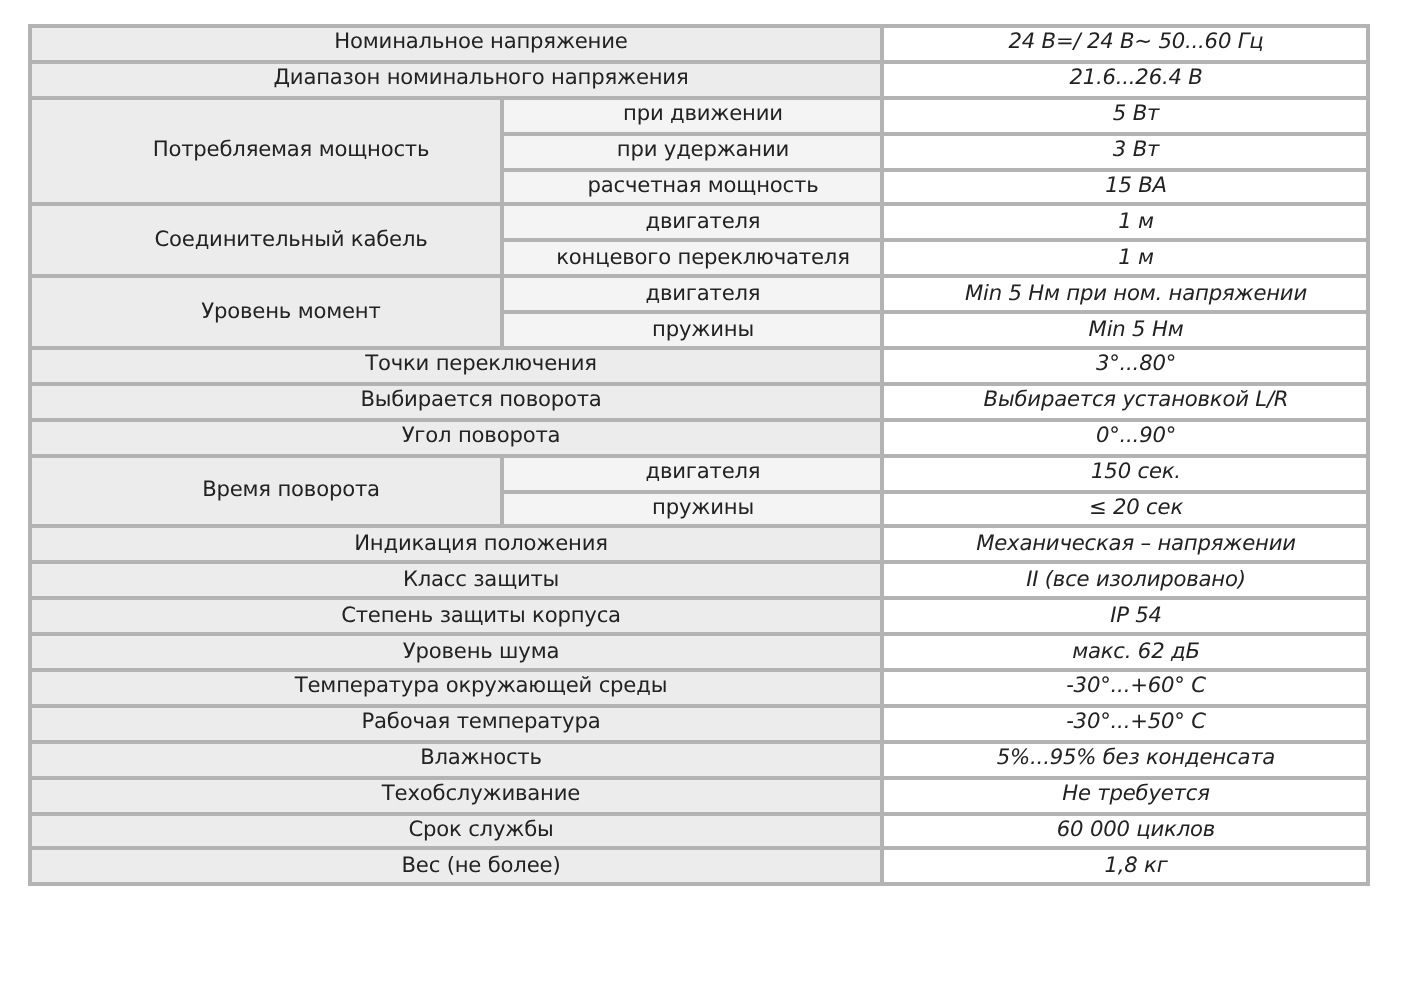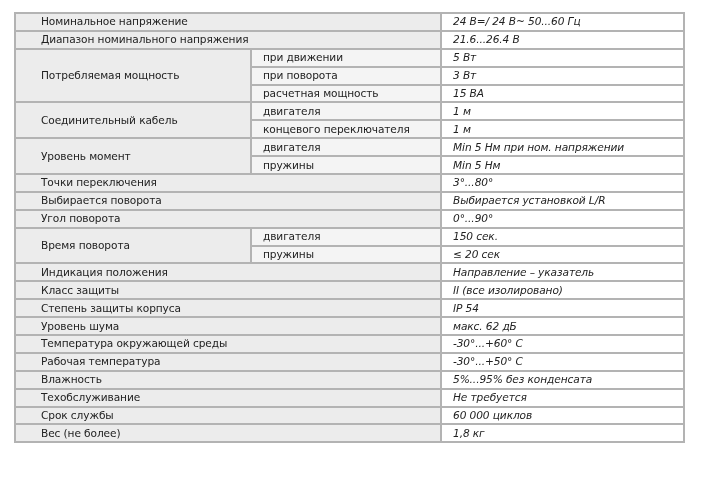--- a/index.html
+++ b/index.html
@@ -15,20 +15,21 @@
       letter-spacing: -0.1px;
     }
     table.spec td {
       border: 2px solid #b3b3b3;
       height: 15.9px;
       padding: 0 0 0 0;
       line-height: 15px;
       white-space: nowrap;
       overflow: hidden;
       vertical-align: middle;
+      text-align: center;
     }
     td.lbl { background: #ececec; padding-left: 25px !important; }
     td.sub { background: #f4f4f4; padding-left: 11px !important; margin-left: 28px; }
     td.val { background: #ffffff; padding-left: 11px !important; font-style: italic; }
     col.c1 { width: 236px; }
     col.c2 { width: 190px; }
     col.c3 { width: 243px; }
   </style>
 </head>
 <body>
@@ -48,21 +49,21 @@
       <td class="lbl" colspan="2">Диапазон номинального напряжения</td>
       <td class="val">21.6...26.4 В</td>
     </tr>
 
     <tr>
       <td class="lbl" rowspan="3">Потребляемая мощность</td>
       <td class="sub">при движении</td>
       <td class="val">5 Вт</td>
     </tr>
     <tr>
-      <td class="sub">при поворота</td>
+      <td class="sub">при удержании</td>
       <td class="val">3 Вт</td>
     </tr>
     <tr>
       <td class="sub">расчетная мощность</td>
       <td class="val">15 ВА</td>
     </tr>
 
     <tr>
       <td class="lbl" rowspan="2">Соединительный кабель</td>
       <td class="sub">двигателя</td>
@@ -101,21 +102,21 @@
       <td class="sub">двигателя</td>
       <td class="val">150 сек.</td>
     </tr>
     <tr>
       <td class="sub">пружины</td>
       <td class="val">≤ 20 сек</td>
     </tr>
 
     <tr>
       <td class="lbl" colspan="2">Индикация положения</td>
-      <td class="val">Направление – указатель</td>
+      <td class="val">Механическая – напряжении</td>
     </tr>
     <tr>
       <td class="lbl" colspan="2">Класс защиты</td>
       <td class="val">II (все изолировано)</td>
     </tr>
     <tr>
       <td class="lbl" colspan="2">Степень защиты корпуса</td>
       <td class="val">IP 54</td>
     </tr>
     <tr>

